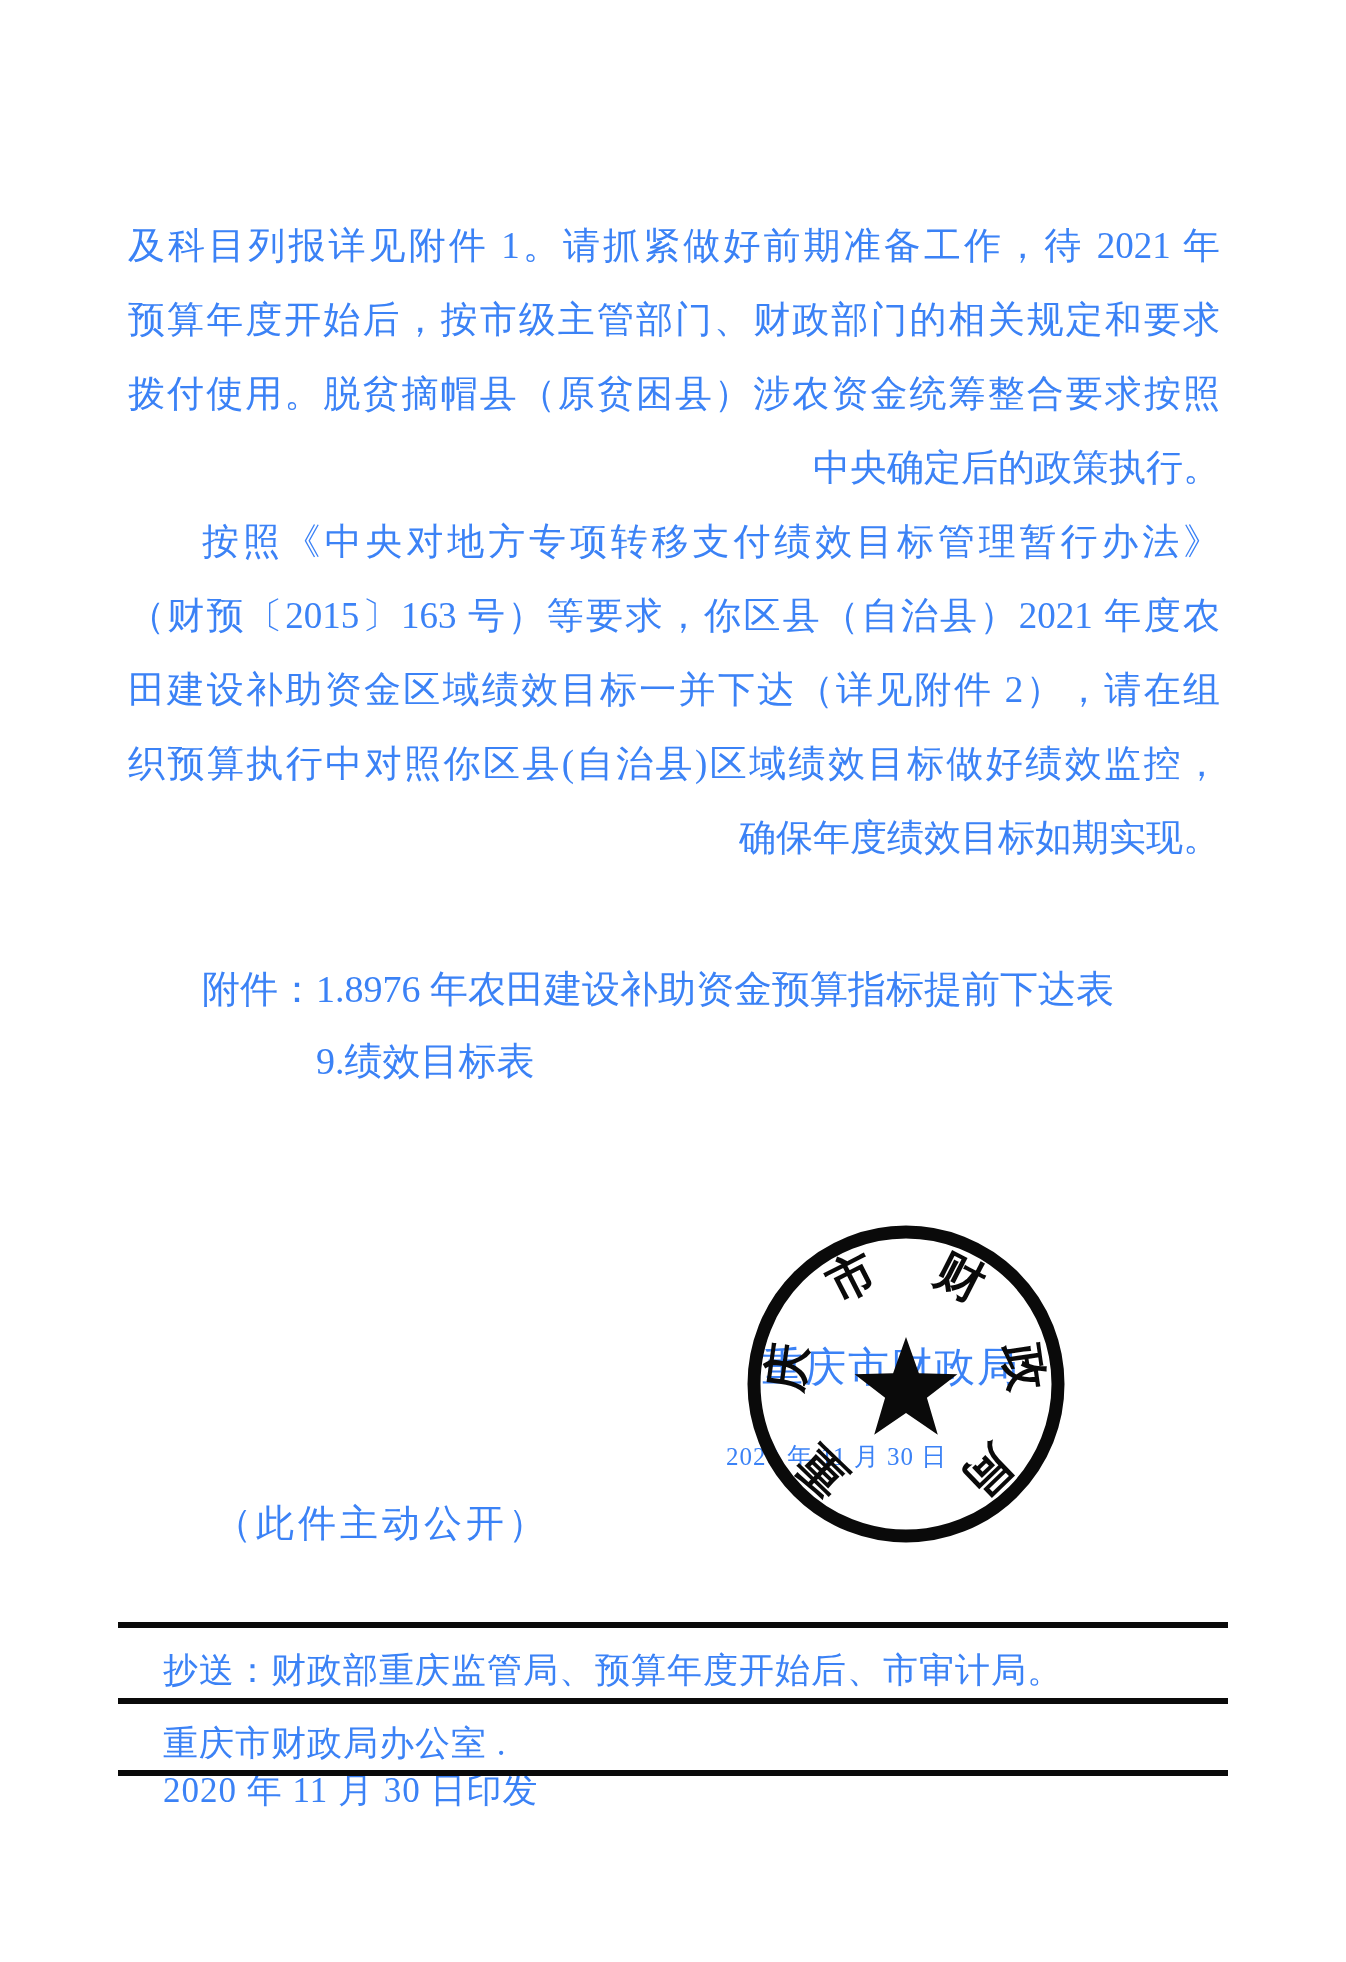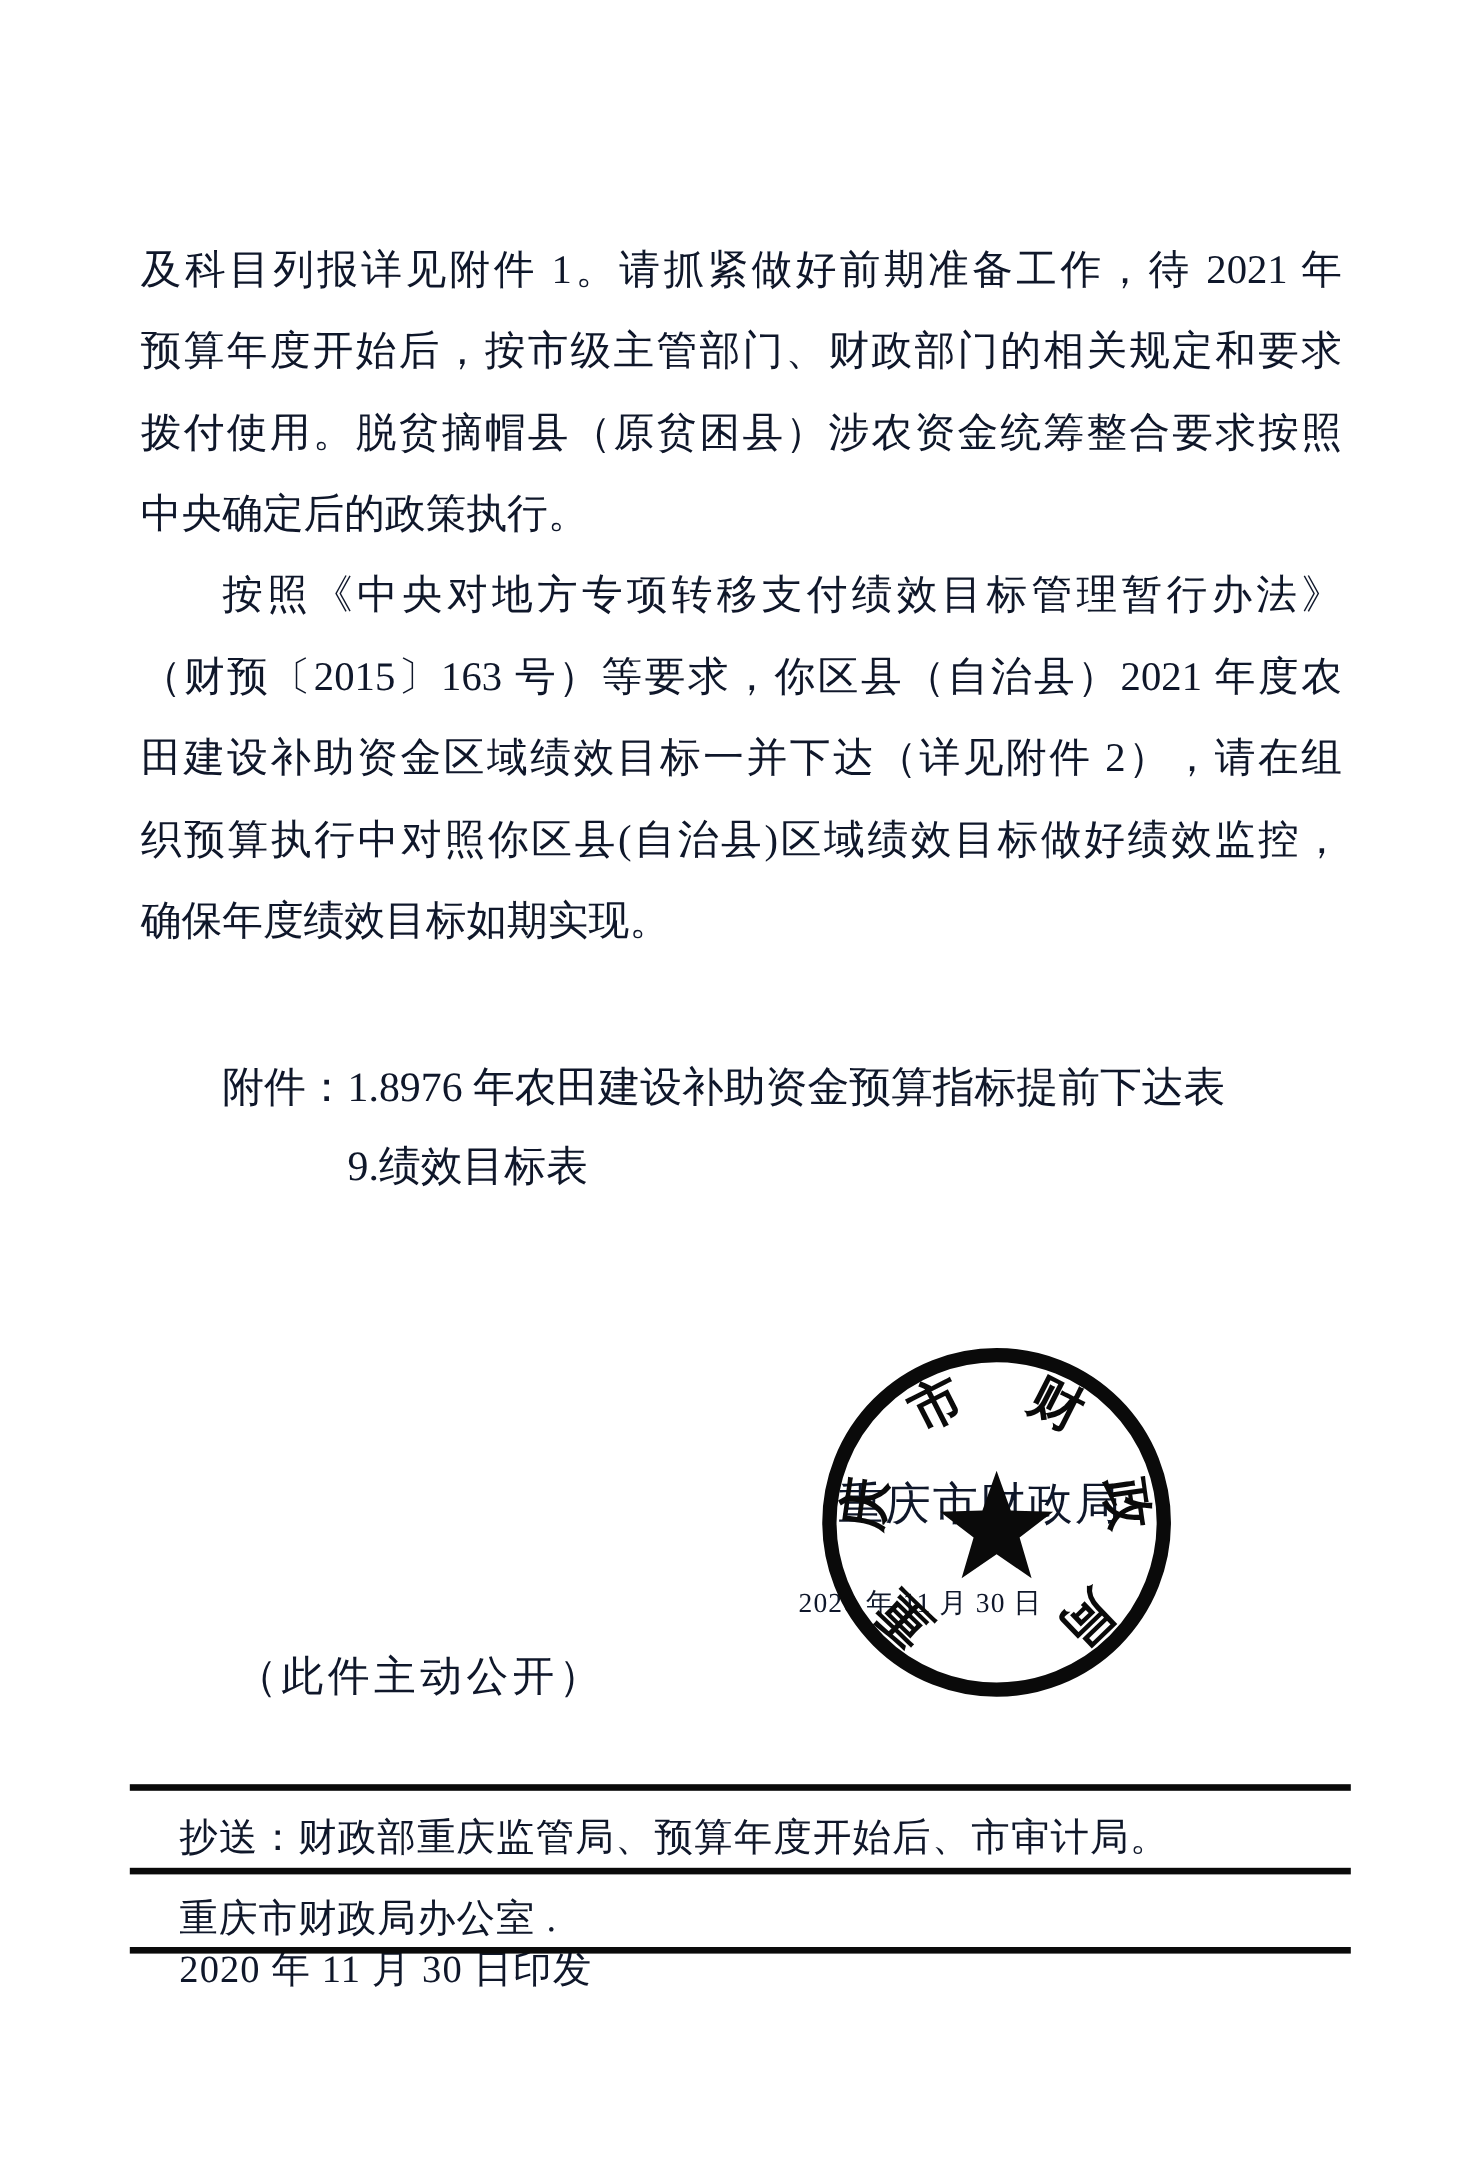--- a/index.html
+++ b/index.html
@@ -1,34 +1,34 @@
 <!DOCTYPE html>
 <html><head>
 <meta charset="utf-8">
 <style>
   html,body { margin:0; padding:0; background:#ffffff; }
   .page {
     position:relative;
     width:1346px; height:1962px;
     background:#ffffff;
-    color:#0f172a;
+    color:#3b82f6;
     font-family:"Liberation Serif","DejaVu Serif",serif;
     overflow:hidden;
   }
   
   .body-block {
     position:absolute; left:128px; top:209px; width:1092px;
     font-size:37px; line-height:74px;
   }
   .bline {
     text-align:justify;
     text-align-last:justify;
     text-justify:inter-character;
   }
-  .bline.noj { text-align:left; text-align-last:auto; }
+  .bline.noj { text-align:right; text-align-last:auto; }
   .bline.indent { text-indent:74px; }
 
   
   .att-block {
     position:absolute; left:202px; top:953px;
     font-size:38px; line-height:72px;
   }
   .att-row { display:flex; white-space:pre; }
   .att-label { flex:0 0 auto; }
   .att-label.spacer { visibility:hidden; }

